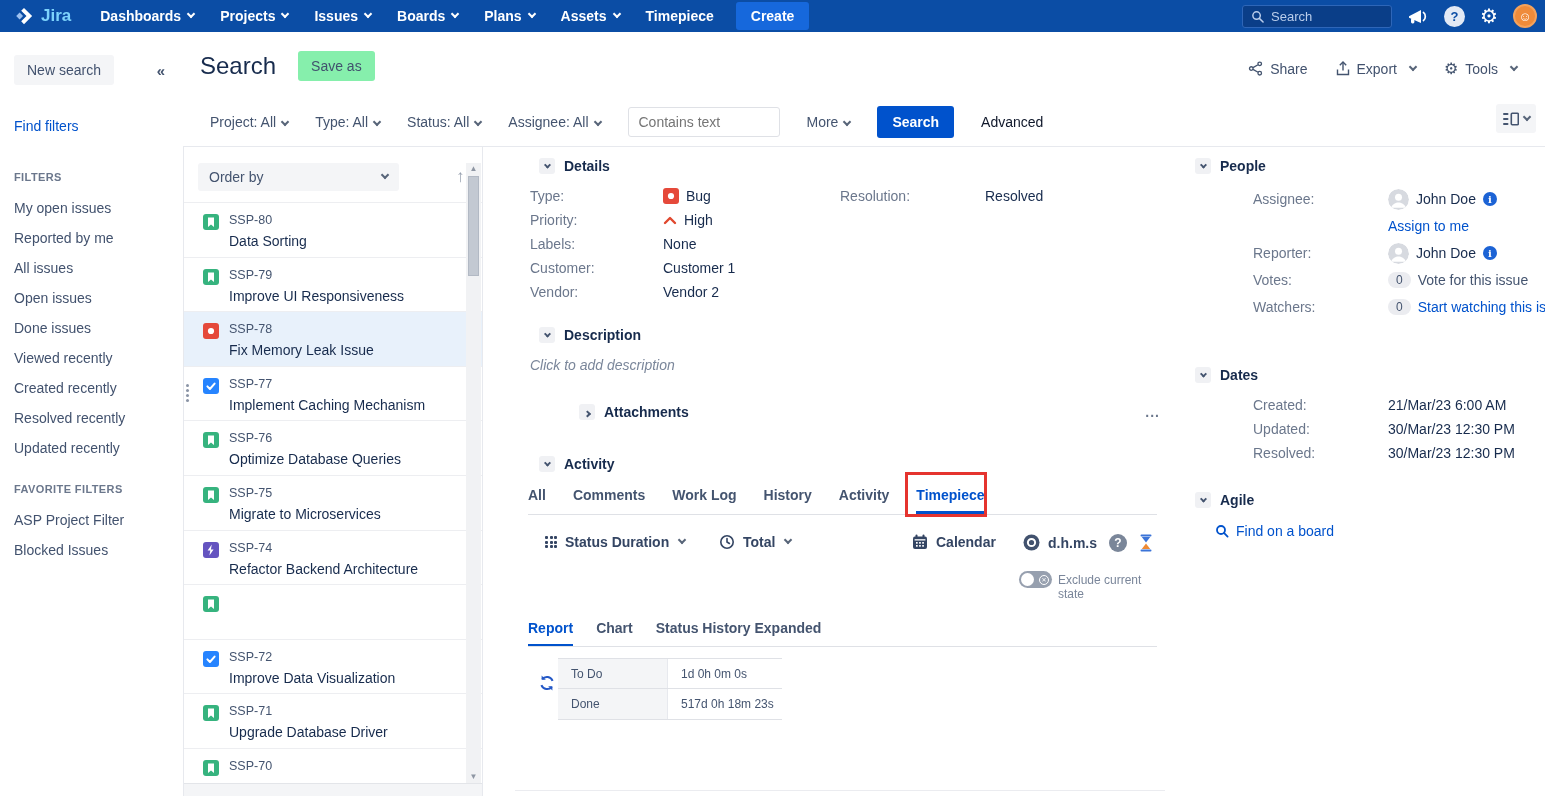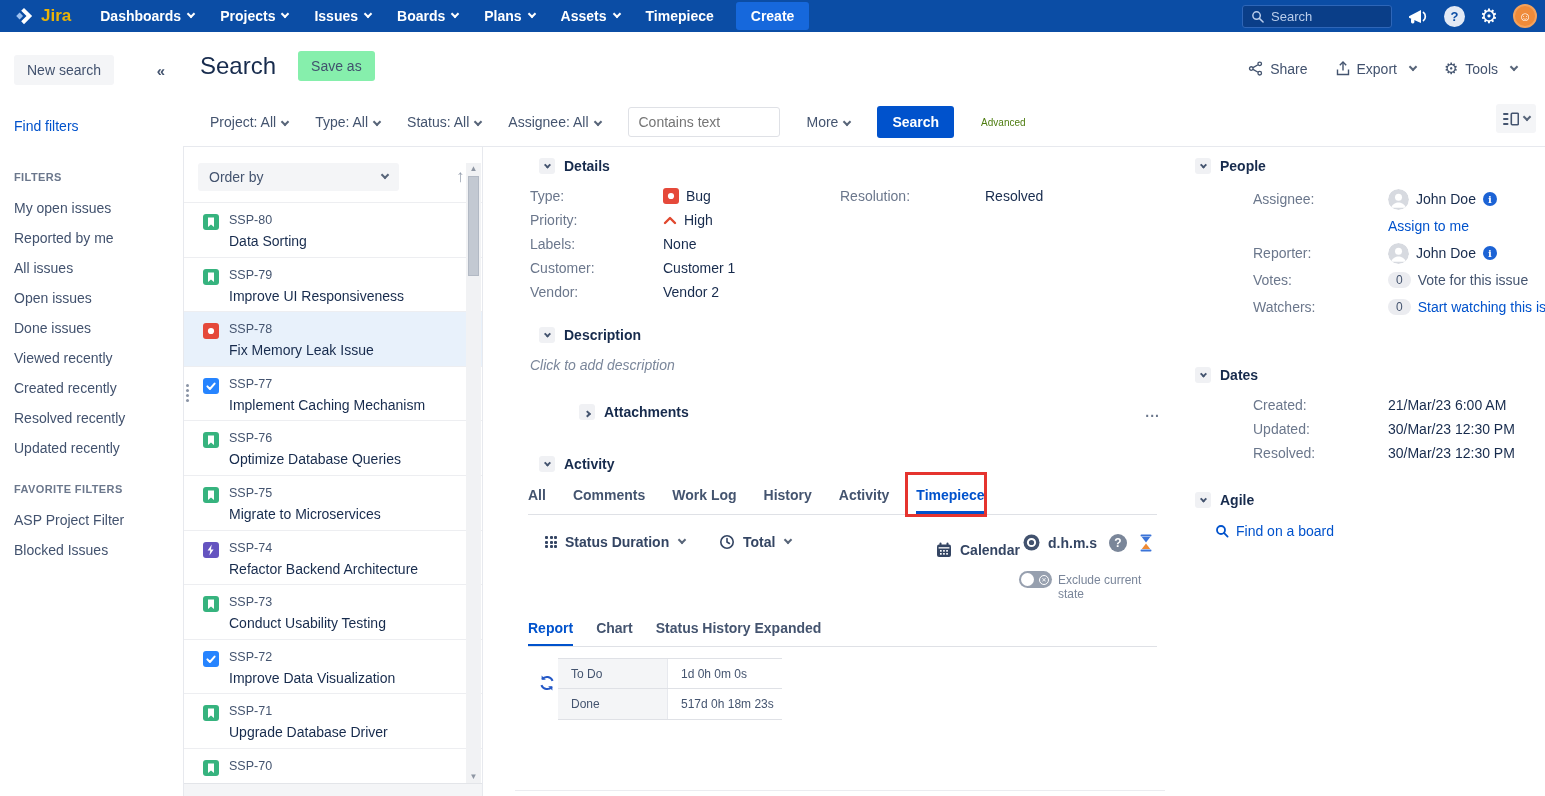--- a/index.html
+++ b/index.html
@@ -1,21 +1,21 @@
 <!DOCTYPE html>
 <html><head>
 <meta charset="utf-8">
 <style>
   * { margin:0; padding:0; box-sizing:border-box; }
   html,body { width:1545px; height:796px; }
   body { font-family:"Liberation Sans", sans-serif; background:#fff; position:relative; overflow:hidden; color:#172b4d; }
 
   
   .navbar { position:absolute; left:0; top:0; width:1545px; height:32px; background:#0b4da5; display:flex; align-items:center; padding:0 8px 0 10px; z-index:30; }
-  .logo { display:flex; align-items:center; gap:7px; color:#eab308; font-size:17px; font-weight:700; padding:0 16px 0 4px; cursor:pointer; }
+  .logo { display:flex; align-items:center; gap:7px; color:#7dd3fc; font-size:17px; font-weight:700; padding:0 16px 0 4px; cursor:pointer; }
   .nav-menu { display:flex; align-items:center; height:32px; }
   .nav-item { display:flex; align-items:center; gap:7px; color:#fff; font-size:14px; font-weight:600; padding:0 13px; height:32px; cursor:pointer; white-space:nowrap; }
   .create-btn { background:#1668dc; color:#fff; font-size:14px; font-weight:700; border:none; border-radius:3px; padding:6px 15px; margin-left:9px; cursor:pointer; }
   .nav-right { margin-left:auto; display:flex; align-items:center; gap:15px; }
   .nav-search { width:150px; height:23px; background:#0a3e88; border:1px solid #2e66b8; border-radius:3px; display:flex; align-items:center; gap:7px; padding:0 8px; color:#b9cdeb; font-size:13px; }
   .nav-search svg { flex:none; }
   .icon-btn { display:flex; align-items:center; justify-content:center; cursor:pointer; }
   .nav-help { width:21px; height:21px; border-radius:50%; background:#e2e9f5; color:#0b4da5; font-weight:700; font-size:13px; }
   .nav-help::before { content:"?"; }
   .nav-gear { color:#fff; font-size:20px; line-height:20px; }
@@ -42,21 +42,21 @@
   .title-row { position:absolute; left:17px; top:19px; display:flex; align-items:center; gap:22px; }
   .page-title { font-size:24px; font-weight:500; color:#172b4d; }
   .save-as-btn { background:#86efac; border:none; border-radius:3px; padding:7px 13px; font-size:14px; color:#42526e; font-family:inherit; cursor:pointer; }
   .header-actions { position:absolute; right:28px; top:27px; display:flex; align-items:center; gap:28px; }
   .h-action { display:flex; align-items:center; gap:7px; font-size:14px; color:#42526e; cursor:pointer; }
   .h-action .gear-glyph::before { content:"\2699"; font-size:16px; color:#44546f; }
   .filter-row { position:absolute; left:27px; top:74px; display:flex; align-items:center; gap:27px; }
   .f-drop { font-size:14px; color:#44546f; cursor:pointer; white-space:nowrap; }
   .contains-input { width:152px; height:30px; border:1px solid #dfe1e6; border-radius:3px; font-size:14px; color:#7a869a; padding:0 10px; font-family:inherit; }
   .search-btn { background:#0052cc; color:#fff; border:none; border-radius:3px; font-size:14px; font-weight:600; padding:8px 15px; cursor:pointer; font-family:inherit; }
-  .advanced-link { color:#4d7c0f; font-size:10px; cursor:pointer; }
+  .advanced-link { color:#0f172a; font-size:14px; cursor:pointer; }
   .layout-btn { position:absolute; right:9px; top:72px; width:40px; height:29px; background:#f4f5f7; border-radius:3px; display:flex; align-items:center; justify-content:center; gap:5px; cursor:pointer; }
 
   
   .list-panel { position:absolute; left:183px; top:147px; width:300px; height:649px; border-left:1px solid #e7e9ee; border-right:1px solid #e7e9ee; background:#fff; overflow:hidden; }
   .orderbar { padding:16px 0 11px 14px; display:flex; align-items:center;gap:32px; }
   .order-select { width:201px; height:28px; background:#f4f5f7; border-radius:3px; display:flex; align-items:center; justify-content:space-between; padding:0 11px; font-size:14px; color:#44546f; cursor:pointer; }
   .sort-btn { margin-left:25px; color:#97a0af; font-size:17px; font-weight:700; cursor:pointer; }
   .sort-btn::before { content:"\2191"; }
   .issue-rows { border-top:1px solid #edeef1; }
   .issue-row { height:54.6px; border-bottom:1px solid #edeef1; padding:10px 24px 0 19px; display:flex; gap:10px; cursor:pointer; background:#fff; }
@@ -367,24 +367,20 @@
         <div>
           <div class="issue-key">SSP-74</div>
           <div class="issue-summary">Refactor Backend Architecture</div>
         </div>
       </div>
       <div class="issue-row">
         <span class="issue-icon"><svg width="16" height="16" viewBox="0 0 16 16">
             <rect width="16" height="16" rx="3" fill="#36b37e"></rect>
             <path d="M5 3.5h6V13L8 10.6 5 13z" fill="#fff"></path>
           </svg></span>
-        <div>
-          <div class="issue-key">SSP-73</div>
-          <div class="issue-summary">Conduct Usability Testing</div>
-        </div>
       </div>
       <div class="issue-row">
         <span class="issue-icon"><svg width="16" height="16" viewBox="0 0 16 16">
             <rect width="16" height="16" rx="3" fill="#2684ff"></rect>
             <path d="M4.4 8.4l2.5 2.6 4.7-5.4" stroke="#fff" stroke-width="2" fill="none" stroke-linecap="round" stroke-linejoin="round"></path>
           </svg></span>
         <div>
           <div class="issue-key">SSP-72</div>
           <div class="issue-summary">Improve Data Visualization</div>
         </div>
@@ -516,21 +512,21 @@
         <i class="cv" style="margin-left:2px;"></i>
       </span>
       <span class="tp-item" style="left:224px;">
         <svg width="16" height="16" viewBox="0 0 16 16">
             <circle cx="8" cy="8" r="6.2" stroke="#344563" stroke-width="1.6" fill="none"></circle>
             <path d="M8 4.5V8l2.4 1.5" stroke="#344563" stroke-width="1.6" fill="none" stroke-linecap="round"></path>
           </svg>
         <span>Total</span>
         <i class="cv" style="margin-left:2px;"></i>
       </span>
-      <span class="tp-item" style="left:441px;margin-top:8px;">
+      <span class="tp-item" style="left:417px;">
         <svg width="16" height="16" viewBox="0 0 16 16">
             <rect x="1" y="2.5" width="14" height="12.5" rx="2" fill="#344563"></rect>
             <rect x="3.5" y="0.6" width="2" height="3.6" rx="1" fill="#344563"></rect>
             <rect x="10.5" y="0.6" width="2" height="3.6" rx="1" fill="#344563"></rect>
             <rect x="2.6" y="5.2" width="10.8" height="1.3" fill="#fff"></rect>
             <g fill="#fff">
               <rect x="4" y="8" width="1.7" height="1.7"></rect>
               <rect x="7.1" y="8" width="1.7" height="1.7"></rect>
               <rect x="10.2" y="8" width="1.7" height="1.7"></rect>
               <rect x="4" y="11" width="1.7" height="1.7"></rect>

